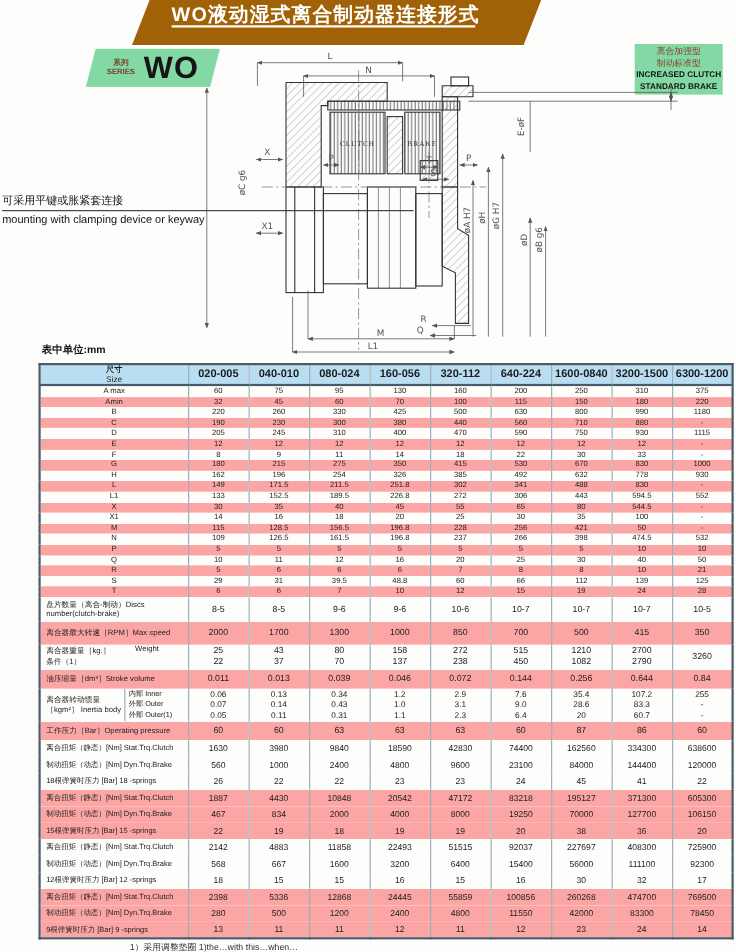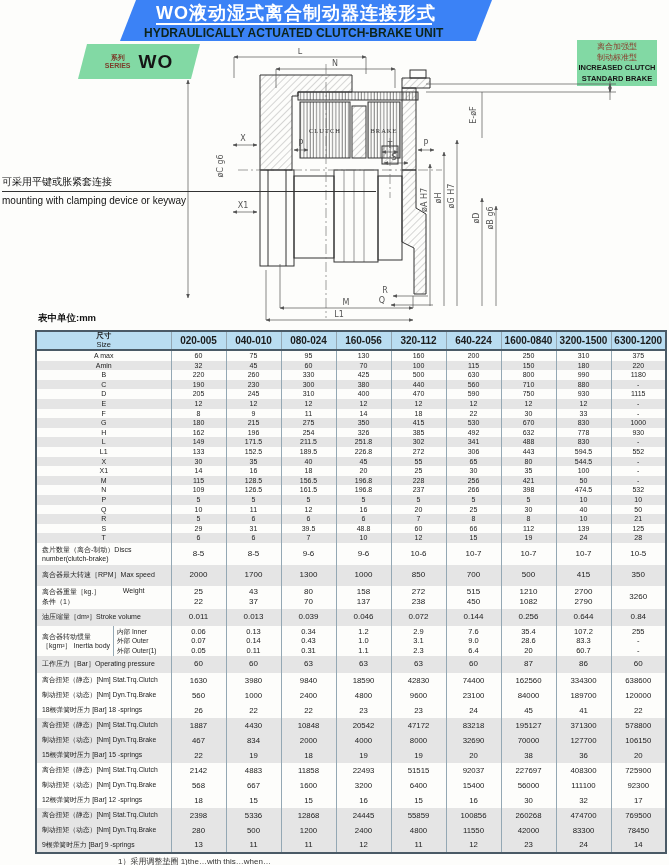--- a/index.html
+++ b/index.html
@@ -2,33 +2,33 @@
 <html><head>
 <meta charset="utf-8">
 <style>
   html,body{margin:0;padding:0;}
   body{
     position:relative;width:669px;height:865px;overflow:hidden;background:#fdfdfb;
     font-family:"Liberation Sans","DejaVu Sans",sans-serif;color:#222;
   }
   
   .banner{
-    position:absolute;left:120px;top:0;width:372px;height:41px;background:#3b82f6;
+    position:absolute;left:120px;top:0;width:372px;height:41px;background:#a16207;
     clip-path:polygon(16px 0,100% 0,calc(100% - 16px) 100%,0 100%);
   }
   .banner .zh{position:absolute;left:36px;top:1px;font-size:18px;font-weight:bold;color:#fff;letter-spacing:1px;white-space:nowrap;}
   .banner .rule{position:absolute;left:36px;top:23px;width:276px;height:2px;background:#fff;}
   .banner .en{position:absolute;left:24px;top:26px;font-size:12px;font-weight:bold;color:#0d241a;white-space:nowrap;}
   .series-badge{
     position:absolute;left:78px;top:44px;width:122px;height:35px;background:#82d9a4;
     clip-path:polygon(9px 0,100% 0,calc(100% - 9px) 100%,0 100%);
     display:flex;align-items:center;justify-content:center;gap:8px;
   }
   .series-badge .slbl{font-size:7px;color:#7c3c2a;text-align:center;line-height:8px;font-weight:bold;}
-  .series-badge .scode{font-size:19px;font-weight:bold;color:#151515;letter-spacing:1px;}
+  .series-badge .scode{font-size:28px;font-weight:bold;color:#151515;letter-spacing:1px;}
   .type-badge{
     position:absolute;left:577px;top:40px;width:80px;height:46px;background:#82d9a4;
     display:flex;flex-direction:column;align-items:center;justify-content:center;line-height:10.5px;text-align:center;
   }
   .type-badge .bzh{font-size:8px;color:#8a3b2b;}
   .type-badge .ben{font-size:7.5px;font-weight:bold;color:#151515;}
   
   .note-zh{position:absolute;left:2px;top:175px;font-size:10px;color:#111;white-space:nowrap;}
   .note-line{position:absolute;left:2px;top:191px;width:374px;height:1px;background:#333;}
   .note-en{position:absolute;left:2px;top:195px;font-size:10px;color:#111;white-space:nowrap;}
@@ -45,21 +45,21 @@
   td:first-child,th:first-child{border-left:none;}
   thead tr{height:19px;}
   thead th{background:#b9ddf1;border-bottom:2px solid #4a5a66;font-weight:bold;}
   th.colh{font-size:10px;color:#1c1c1c;}
   th.lblh{font-size:7.5px;line-height:8.5px;color:#1c1c1c;}
   th.lblh .sz2{font-weight:normal;}
   tr.dim{height:9.6px;}
   tr.dim td{font-size:7px;line-height:9.6px;}
   td.lbl{text-align:center;color:#222;}
   td.val{text-align:center;color:#222;white-space:pre-line;}
-  tr.sh{background:#e5e5e5;}
+  tr.sh{background:#fca5a5;}
   tr.r-discs{height:22px;}  tr.r-speed{height:21px;}
   tr.r-weight{height:23px;} tr.r-stroke{height:17px;}
   tr.r-inertia{height:30px;} tr.r-pressure{height:17px;}
   tr.spec td.lbl{ text-align:left;padding-left:5px;font-size:7px;}
   tr.spec td.val{font-size:8px;line-height:10px;}
   tr.r-inertia td.val{line-height:9.5px;font-size:7.5px;}
   tr.tq{height:15px;}
   tr.tq td.lbl{text-align:left;padding-left:5px;font-size:6.8px;}
   tr.tq td.val{font-size:7.8px;}
   .wline{display:flex;justify-content:space-between;padding-right:26px;}
@@ -67,21 +67,20 @@
   .inr .inl{width:57%;font-size:7px;line-height:9px;display:flex;flex-direction:column;justify-content:center;}
   .inr .ins{width:43%;border-left:1px solid #94a8b4;font-size:6.6px;line-height:9.4px;display:flex;flex-direction:column;justify-content:center;padding-left:3px;}
   .footnote{position:absolute;left:118px;top:856px;font-size:8px;color:#333;white-space:nowrap;}
 </style>
 </head>
 <body>
 
 <div class="banner">
   <div class="zh">WO液动湿式离合制动器连接形式</div>
   <div class="rule"></div>
-  <div class="en">HYDRAULICALLY ACTUATED CLUTCH-BRAKE UNIT</div>
 </div>
 
 <div class="series-badge">
   <div class="slbl">
     <span>系列</span><br>
     <span>SERIES</span>
   </div>
   <div class="scode">WO</div>
 </div>
 
@@ -594,21 +593,21 @@
         </tr>
         <tr class="tq">
           <td class="lbl">制动扭矩（动态）[Nm] Dyn.Trq.Brake</td>
           <td class="val">560</td>
           <td class="val">1000</td>
           <td class="val">2400</td>
           <td class="val">4800</td>
           <td class="val">9600</td>
           <td class="val">23100</td>
           <td class="val">84000</td>
-          <td class="val">189700</td>
+          <td class="val">144400</td>
           <td class="val">120000</td>
         </tr>
         <tr class="tq">
           <td class="lbl">18根弹簧时压力 [Bar] 18 -springs</td>
           <td class="val">26</td>
           <td class="val">22</td>
           <td class="val">22</td>
           <td class="val">23</td>
           <td class="val">23</td>
           <td class="val">24</td>
@@ -619,30 +618,30 @@
         <tr class="tq sh">
           <td class="lbl">离合扭矩（静态）[Nm] Stat.Trq.Clutch</td>
           <td class="val">1887</td>
           <td class="val">4430</td>
           <td class="val">10848</td>
           <td class="val">20542</td>
           <td class="val">47172</td>
           <td class="val">83218</td>
           <td class="val">195127</td>
           <td class="val">371300</td>
-          <td class="val">578800</td>
+          <td class="val">605300</td>
         </tr>
         <tr class="tq sh">
           <td class="lbl">制动扭矩（动态）[Nm] Dyn.Trq.Brake</td>
           <td class="val">467</td>
           <td class="val">834</td>
           <td class="val">2000</td>
           <td class="val">4000</td>
           <td class="val">8000</td>
-          <td class="val">32690</td>
+          <td class="val">19250</td>
           <td class="val">70000</td>
           <td class="val">127700</td>
           <td class="val">106150</td>
         </tr>
         <tr class="tq sh">
           <td class="lbl">15根弹簧时压力 [Bar] 15 -springs</td>
           <td class="val">22</td>
           <td class="val">19</td>
           <td class="val">18</td>
           <td class="val">19</td>

